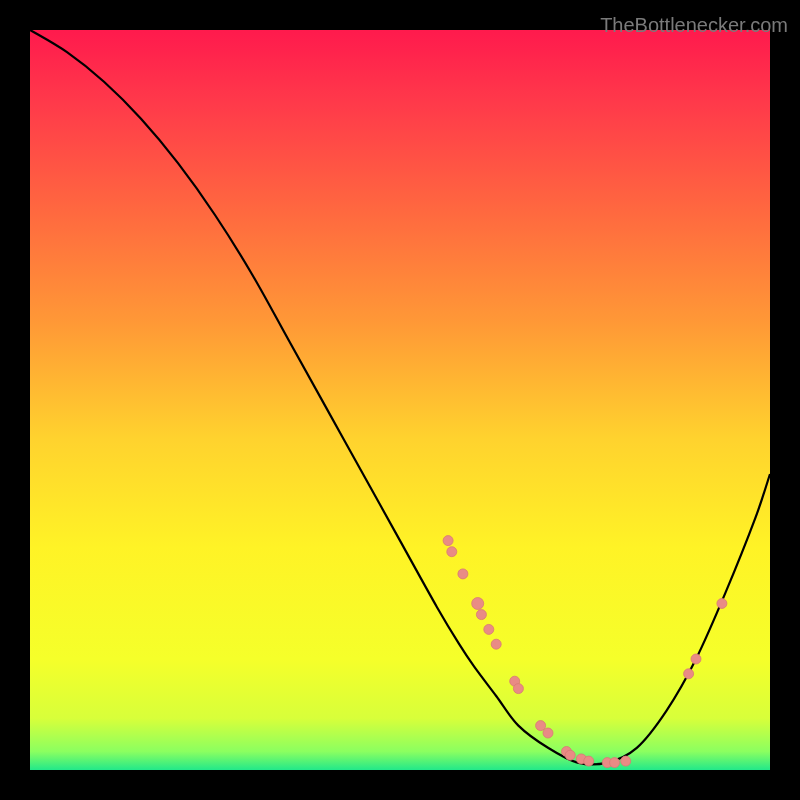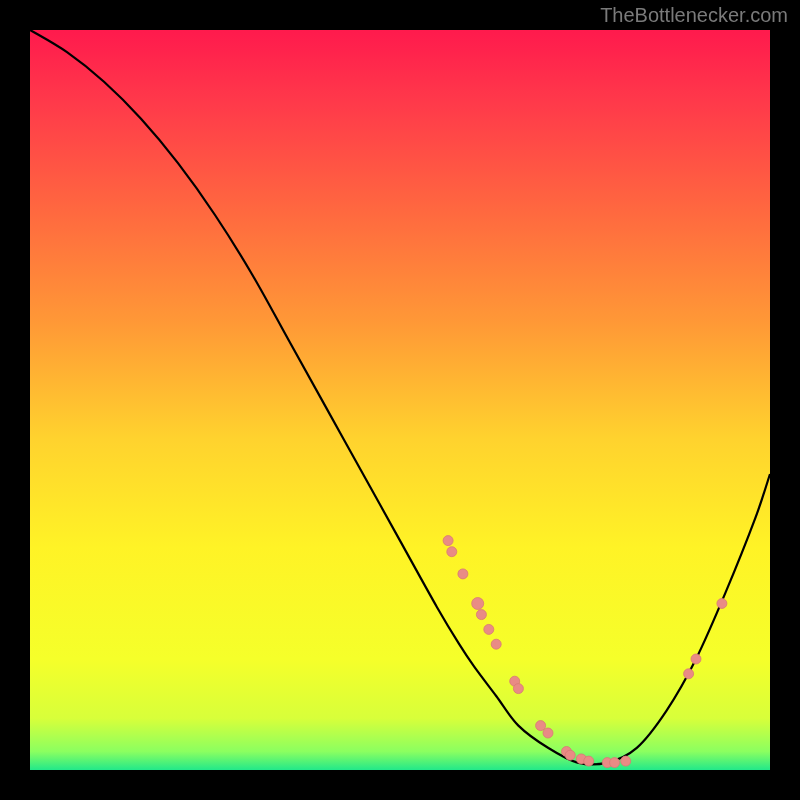--- a/index.html
+++ b/index.html
@@ -6,21 +6,21 @@
   body {
     width: 800px;
     height: 800px;
     background: #000;
     position: relative;
     font-family: Arial, sans-serif;
     overflow: hidden;
   }
   .attribution {
     position: absolute;
-    top: 4px;
+    top: 14px;
     right: 12px;
     color: #7a7a7a;
     font-size: 20px;
     font-weight: 500;
     z-index: 10;
   }
   .plot-area {
     position: absolute;
     top: 30px;
     left: 30px;

